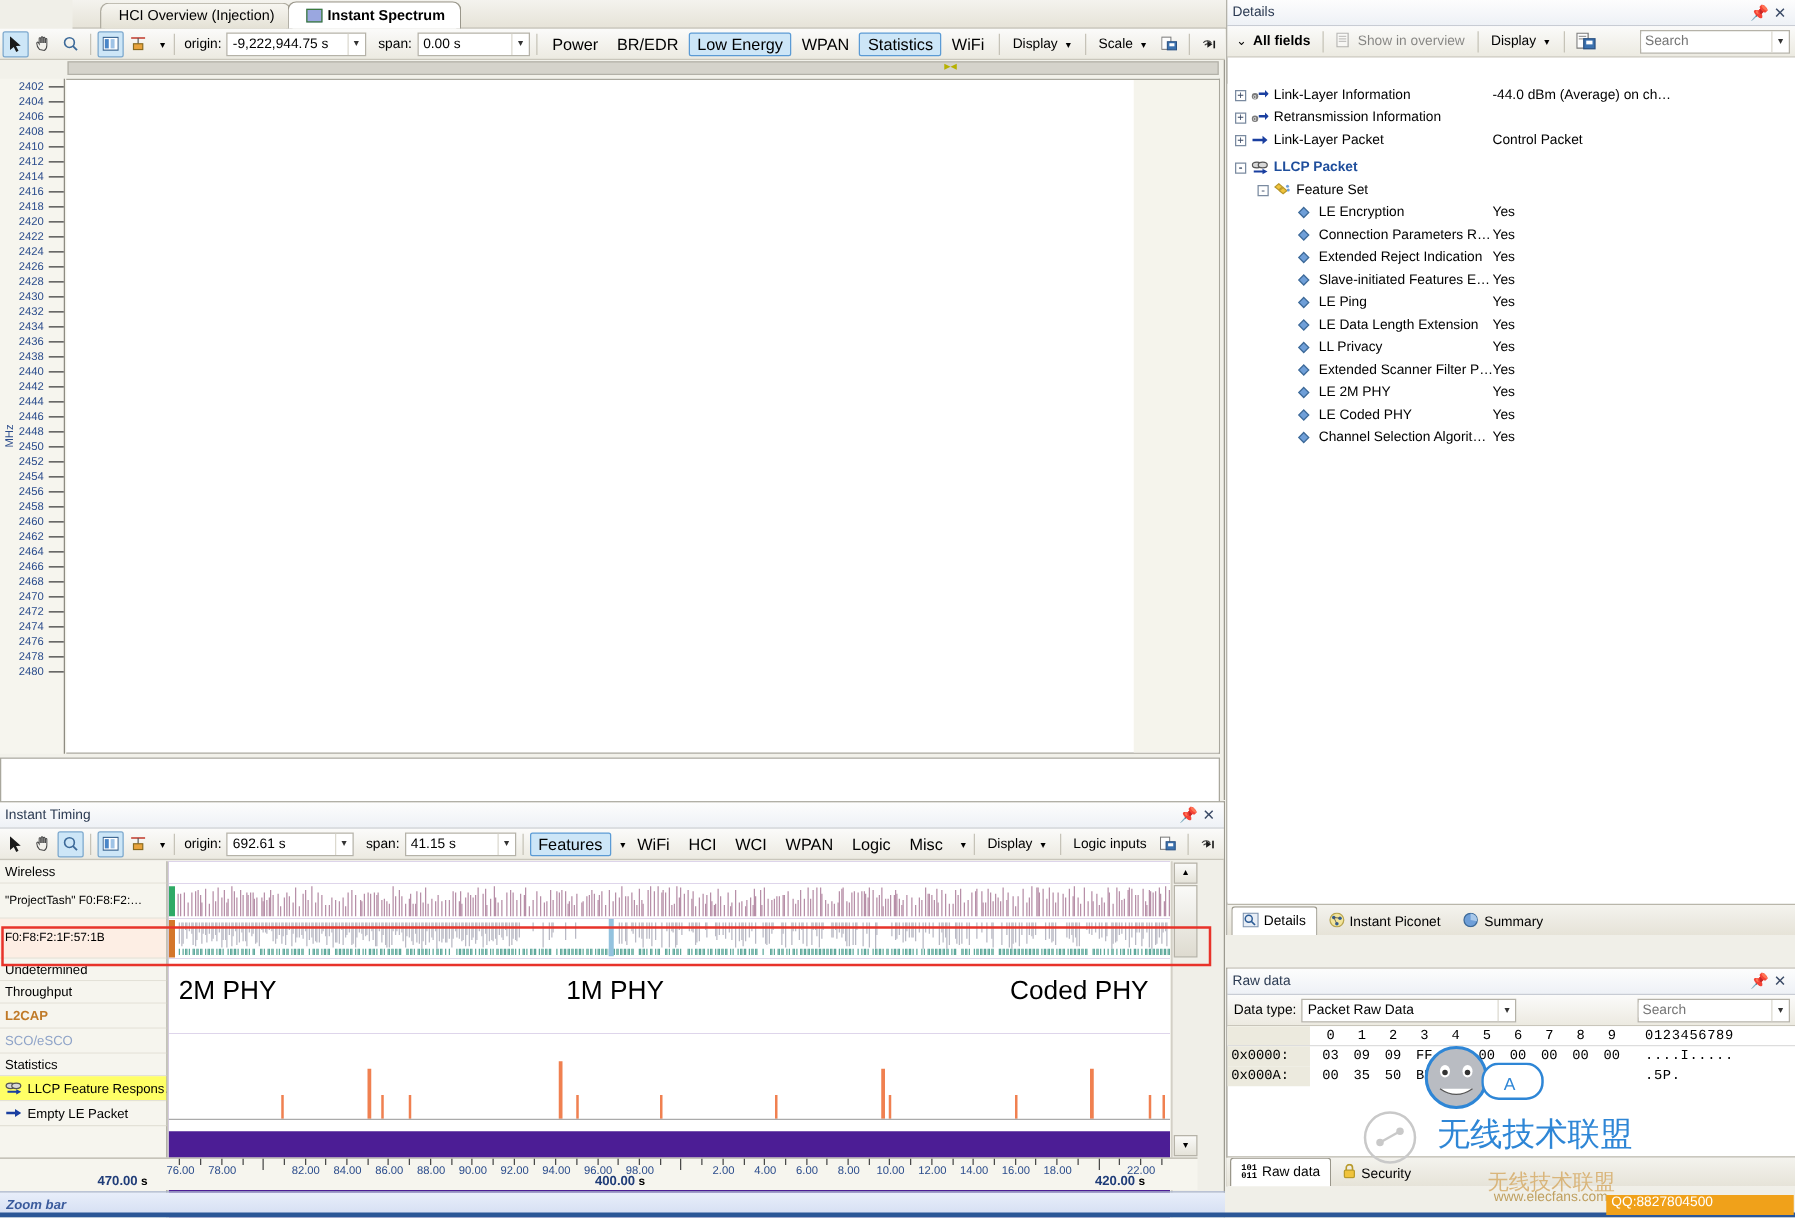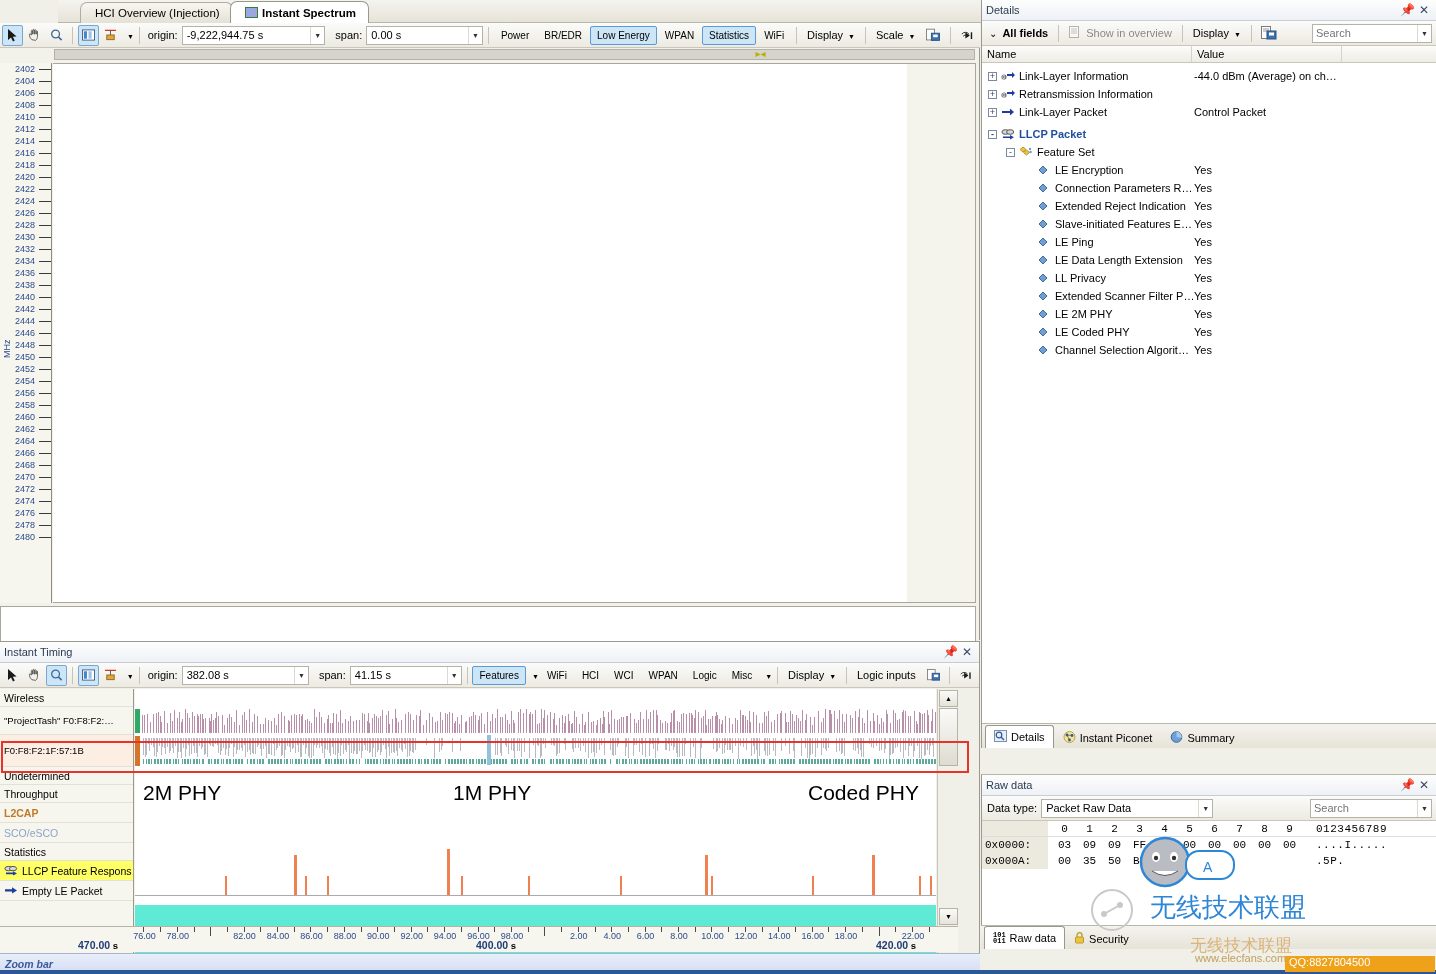--- a/index.html
+++ b/index.html
@@ -45,21 +45,21 @@
     background: #fff; border: 1px solid #b5b2a8;
   }
   .combo .val { padding: 0 6px 0 4px; white-space: nowrap; }
   .combo .arrow { width: 14px; text-align: center; font-size: 7px; color:#333;
     border-left: 1px solid #dcd9cf; height: 100%; display:flex;align-items:center;justify-content:center; }
   .flatcombo { display: inline-flex; align-items:center; height: 21px; padding: 0 4px;
     cursor: pointer; border: 1px solid transparent; border-radius: 2px; }
   .caret { font-size: 7px; margin-left: 5px; position: relative; top: 1px; }
   .pillbtn {
     height: 19px; display: inline-flex; align-items: center; padding: 0 6px;
-    border: 1px solid transparent; border-radius: 2px; cursor: pointer; font-size: 10px;
+    border: 1px solid transparent; border-radius: 2px; cursor: pointer; font-size: 13px;
   }
   .pillbtn.on { background: #cde6f7; border-color: #5b9bd5; }
 
   
   #tabstrip {
     position: absolute; left: 16px; top: 0; width: 1436px; height: 23px;
     background: linear-gradient(#f4f3ee,#e6e3d8);
     border-bottom: 1px solid #b9b6aa;
     margin-left: 42px;
   }
@@ -182,21 +182,21 @@
   }
   #timing-rows { position: absolute; top: 47px; left: 0; width: 958px; bottom: 0; }
   #trk-labels {
     position: absolute; left: 0; top: 0; width: 134px; bottom: 0;
     background: #f6f5ee; border-right: 1px solid #9c9a90;
   }
   .trk { height: 16px; display: flex; align-items: center; padding-left: 4px;
     font-size: 10.5px; border-bottom: 1px solid #e3e1d7; white-space: nowrap;
     overflow: hidden; }
   #plotarea { position: absolute; left: 135px; top: 0; right: 22px; bottom: 0;
-    background: #5eead4; text-decoration: underline; }
+    background: #4c1d95; text-decoration: underline; }
   .scrollcol { position: absolute; right: 0; top: 0; width: 21px; bottom: 0;
     background: #f0efe8; border-left: 1px solid #c9c6bb; }
   .sb-btn { width: 19px; height: 17px; margin: 1px; background: linear-gradient(#fafaf8,#e5e3d9);
     border: 1px solid #b6b3a8; display: flex; align-items: center; justify-content: center;
     font-size: 7px; cursor: pointer; }
   .sb-thumb { position:absolute; left:1px; width:19px; background: linear-gradient(#fafaf8,#dedbd0);
     border: 1px solid #b6b3a8; cursor: pointer; }
 
   #redbox {
     position: absolute; left: 1px; top: 741px; width: 968px; height: 32px;
@@ -549,25 +549,20 @@
             <line x1="2" y1="5" x2="8" y2="5" stroke="#9a9a9a"></line>
             <rect x="6" y="5" width="9" height="8" fill="#3c72b0" stroke="#2a5182"></rect>
             <rect x="8" y="6.5" width="5" height="3" fill="#fff"></rect>
           </svg>
       </div>
       <div style="flex:1"></div>
       <div class="combo" style="width:120px;margin-right:2px;">
         <input style="flex: 1 1 0%; border: none; outline: none; font-size: 11px; font-family: &quot;Liberation Sans&quot;, sans-serif; width: 96px; padding: 0px 3px;" placeholder="Search">
         <span class="arrow">▼</span>
       </div>
-    </div>
-    <div id="details-colhdr">
-      <div style="width:210px;">Name</div>
-      <div style="width:150px;">Value</div>
-      <div style="flex:1;border-right:none;"></div>
     </div>
     <div id="details-tree">
         <div class="trow">
           <div class="tname" style="padding-left: 6px;">
             <span class="exp">+</span>
             <span class="ico"><svg width="14" height="12" viewBox="0 0 14 12">
                 <circle cx="3" cy="7" r="2.6" fill="#7a7a7a"></circle>
                 <text x="1.6" y="9" font-size="4.5" fill="#fff" font-family="Liberation Sans">0</text>
                 <path d="M6 4 L11 4 L11 2 L14 5 L11 8 L11 6 L6 6 Z" fill="#1a3fa0"></path>
               </svg></span>
@@ -876,21 +871,21 @@
         <svg width="14" height="14" viewBox="0 0 14 14">
             <line x1="1" y1="2" x2="13" y2="2" stroke="#c0392b" stroke-width="1.3"></line>
             <line x1="7" y1="2" x2="7" y2="7" stroke="#555" stroke-width="1"></line>
             <rect x="3" y="7" width="8" height="5" fill="#e8a33d" stroke="#8a6a1e"></rect>
           </svg>
       </div>
       <span class="caret">▼</span>
       <div class="sep"></div>
       <span class="lbl">origin:</span>
       <div class="combo" style="width:148px;">
-        <span class="val" style="flex:1">382.08 s</span>
+        <span class="val" style="flex:1">692.61 s</span>
         <span class="arrow">▼</span>
       </div>
       <span class="lbl" style="margin-left:6px;">span:</span>
       <div class="combo" style="width:130px;">
         <span class="val" style="flex:1">41.15 s</span>
         <span class="arrow">▼</span>
       </div>
       <div class="sep"></div>
       <div class="pillbtn on">Features</div>
       <span class="caret">▼</span>

